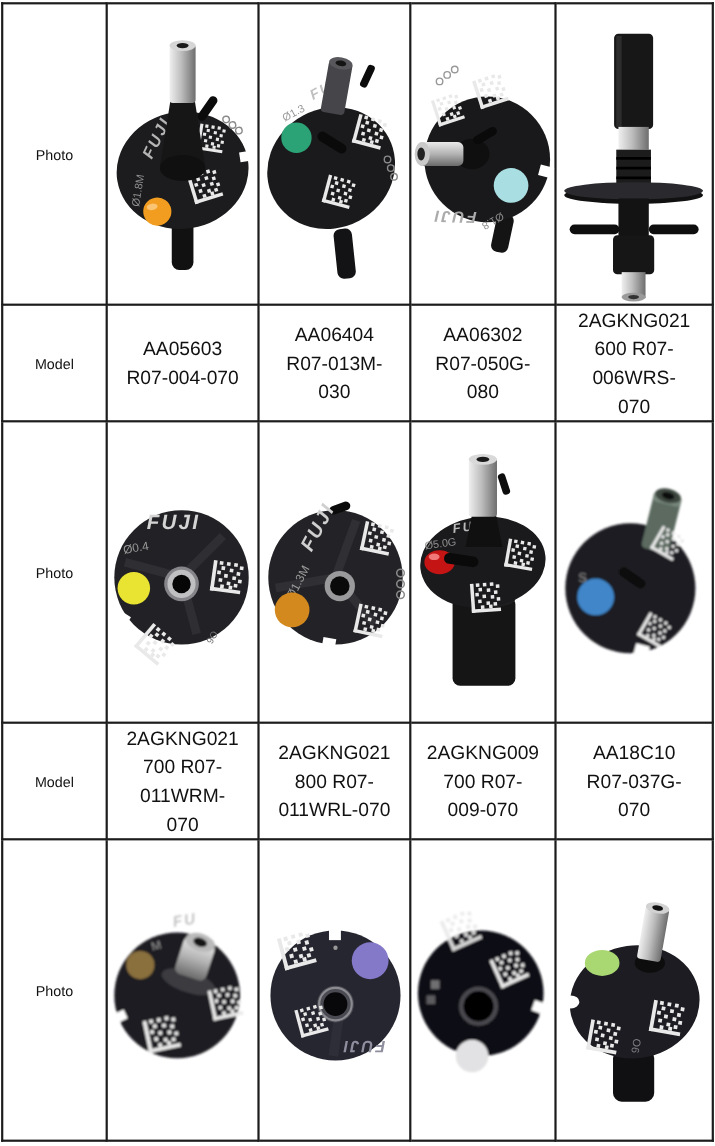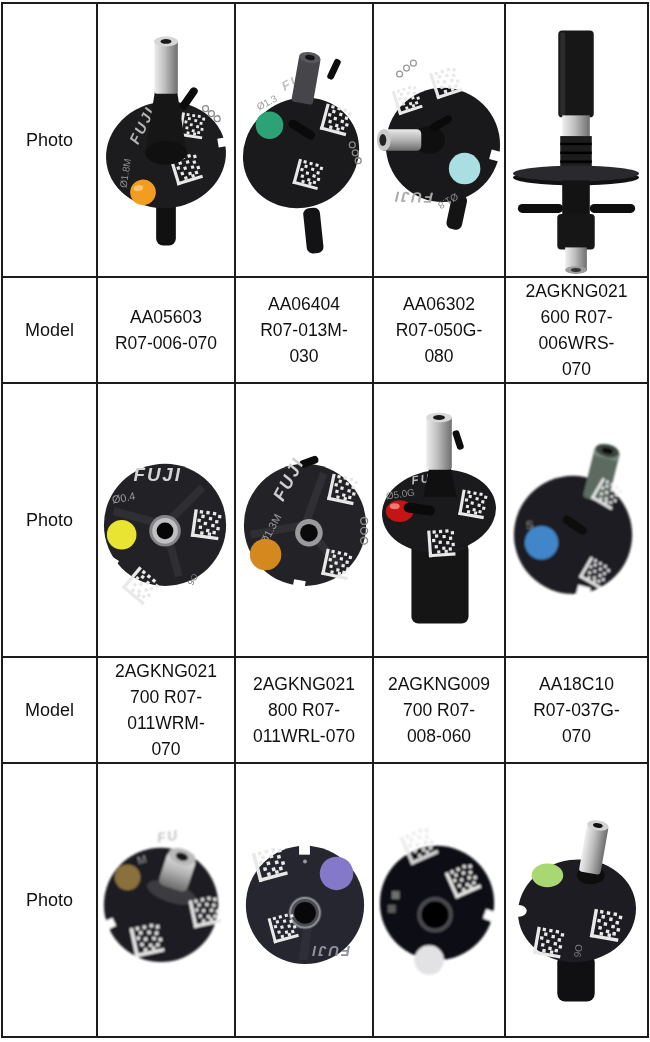--- a/index.html
+++ b/index.html
@@ -4,21 +4,21 @@
 <style>
   html,body{margin:0;padding:0;background:#ffffff;}
   .page{width:650px;height:1042px;background:#fff;font-family:"Liberation Sans",sans-serif;box-sizing:border-box;padding-top:2px;}
   table.nozzle-table{border-collapse:collapse;table-layout:fixed;width:648px;margin-left:1px;}
   td{border:2px solid #1c1c1c;padding:0;background:#fff;vertical-align:middle;text-align:center;color:#111;}
   col.c-label{width:95px;}
   col.c-1{width:138px;} col.c-2{width:138px;} col.c-3{width:132px;} col.c-4{width:143px;}
   tr.photo-row td{height:272px;}
   tr.photo-row.last td{height:272px;}
   tr.model-row td{height:103px;}
-  td.row-label{font-size:18px;}
+  td.row-label{font-size:13px;}
   td.model-cell{font-size:17.5px;line-height:26px;white-space:pre-line;}
   td.photo-cell svg.photo{display:block;width:100%;height:270px;}
   text.fuji{font-weight:bold;font-style:italic;font-family:"Liberation Sans",sans-serif;letter-spacing:2px;}
   text.mark{font-family:"Liberation Sans",sans-serif;}
 </style>
 </head>
 <body>
 
 <svg width="0" height="0" style="position:absolute" aria-hidden="true">
   <defs>
@@ -166,21 +166,21 @@
         <rect x="60" y="246" width="22" height="24" fill="url(#silverV)"></rect>
         <ellipse cx="71" cy="269" rx="11" ry="4" fill="#9a9a9a"></ellipse>
         <ellipse cx="71" cy="269" rx="5" ry="2" fill="#333"></ellipse>
       </svg>
     </td>
   </tr>
 
   <tr class="model-row">
     <td class="row-label">Model</td>
     <td class="model-cell">AA05603
-R07-006-070</td>
+R07-004-070</td>
     <td class="model-cell">AA06404
 R07-013M-
 030</td>
     <td class="model-cell">AA06302
 R07-050G-
 080</td>
     <td class="model-cell">2AGKNG021
 600 R07-
 006WRS-
 070</td>
@@ -281,21 +281,21 @@
     <td class="row-label">Model</td>
     <td class="model-cell">2AGKNG021
 700 R07-
 011WRM-
 070</td>
     <td class="model-cell">2AGKNG021
 800 R07-
 011WRL-070</td>
     <td class="model-cell">2AGKNG009
 700 R07-
-008-060</td>
+009-070</td>
     <td class="model-cell">AA18C10
 R07-037G-
 070</td>
   </tr>
 
   <tr class="photo-row last">
     <td class="row-label">Photo</td>
 
     <td class="photo-cell">
       <svg class="photo" viewBox="0 0 138 274">

